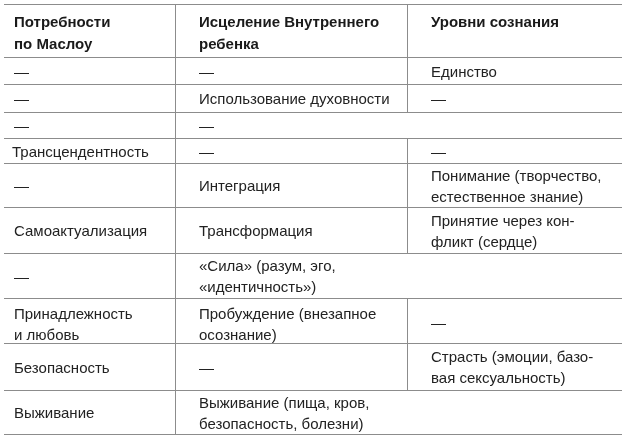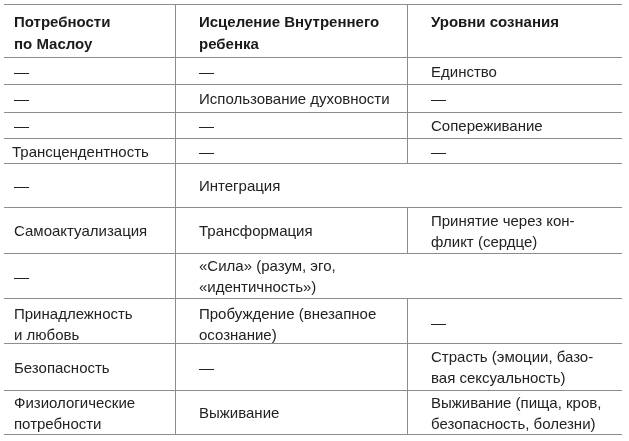--- a/index.html
+++ b/index.html
@@ -99,43 +99,44 @@
       </div>
   </div>
 
   <div class="row" style="height:26px">
     <div class="cell">
         <span>—</span>
       </div>
     <div class="cell">
         <span>—</span>
       </div>
-    <div class="cell">
-        <span>Сопереживание</span>
-      </div>
   </div>
 
   <div class="row" style="height:25px">
     <div class="cell" style="padding-left:8px">
         <span>Трансцендентность</span>
       </div>
     <div class="cell">
         <span>—</span>
       </div>
     <div class="cell">
         <span>—</span>
       </div>
   </div>
 
   <div class="row" style="height:44px">
     <div class="cell">
         <span>—</span>
       </div>
     <div class="cell">
         <span>Интеграция</span>
+      </div>
+    <div class="cell">
+        <span>Понимание (творчество,
+естественное знание)</span>
       </div>
   </div>
 
   <div class="row" style="height:46px">
     <div class="cell">
         <span>Самоактуализация</span>
       </div>
     <div class="cell">
         <span>Трансформация</span>
       </div>
@@ -177,24 +178,20 @@
         <span>—</span>
       </div>
     <div class="cell">
         <span>Страсть (эмоции, базо-
 вая сексуальность)</span>
       </div>
   </div>
 
   <div class="row" style="height:44px">
     <div class="cell">
-        <span>Физиологические
-потребности</span>
-      </div>
-    <div class="cell">
         <span>Выживание</span>
       </div>
     <div class="cell">
         <span>Выживание (пища, кров,
 безопасность, болезни)</span>
       </div>
   </div>
 
 </div>
 

